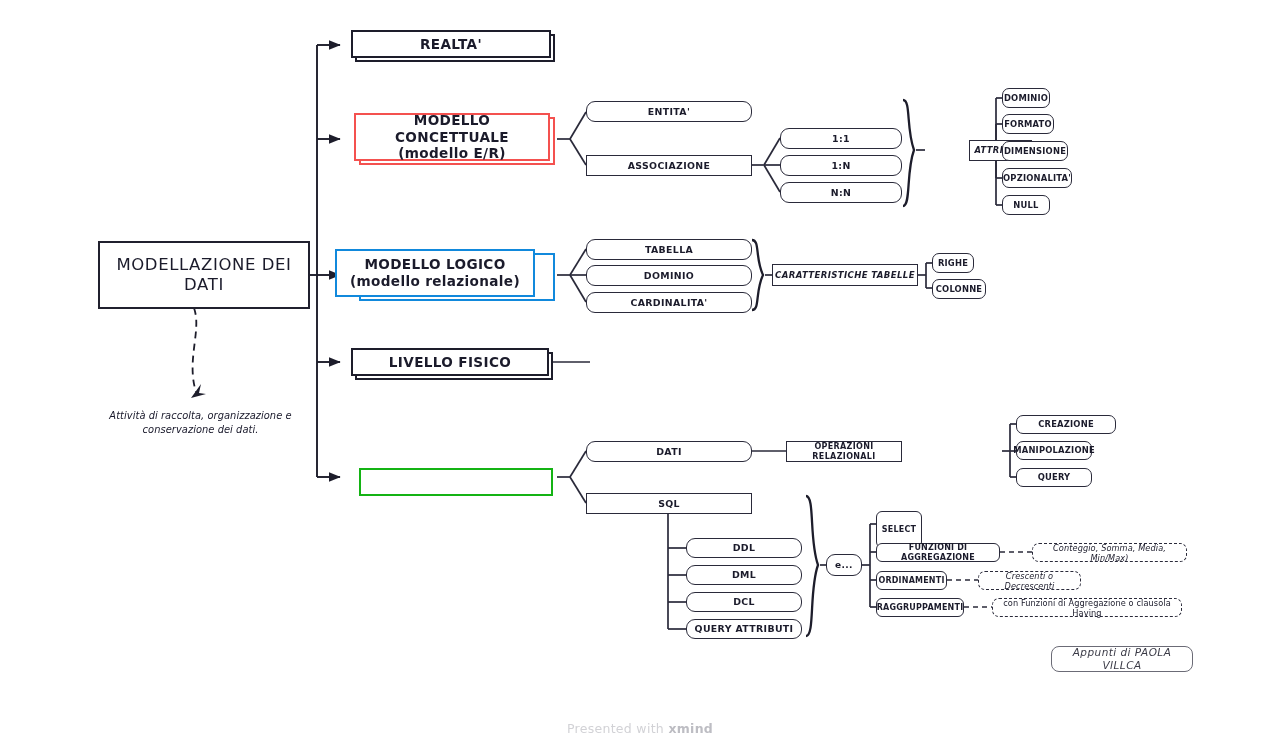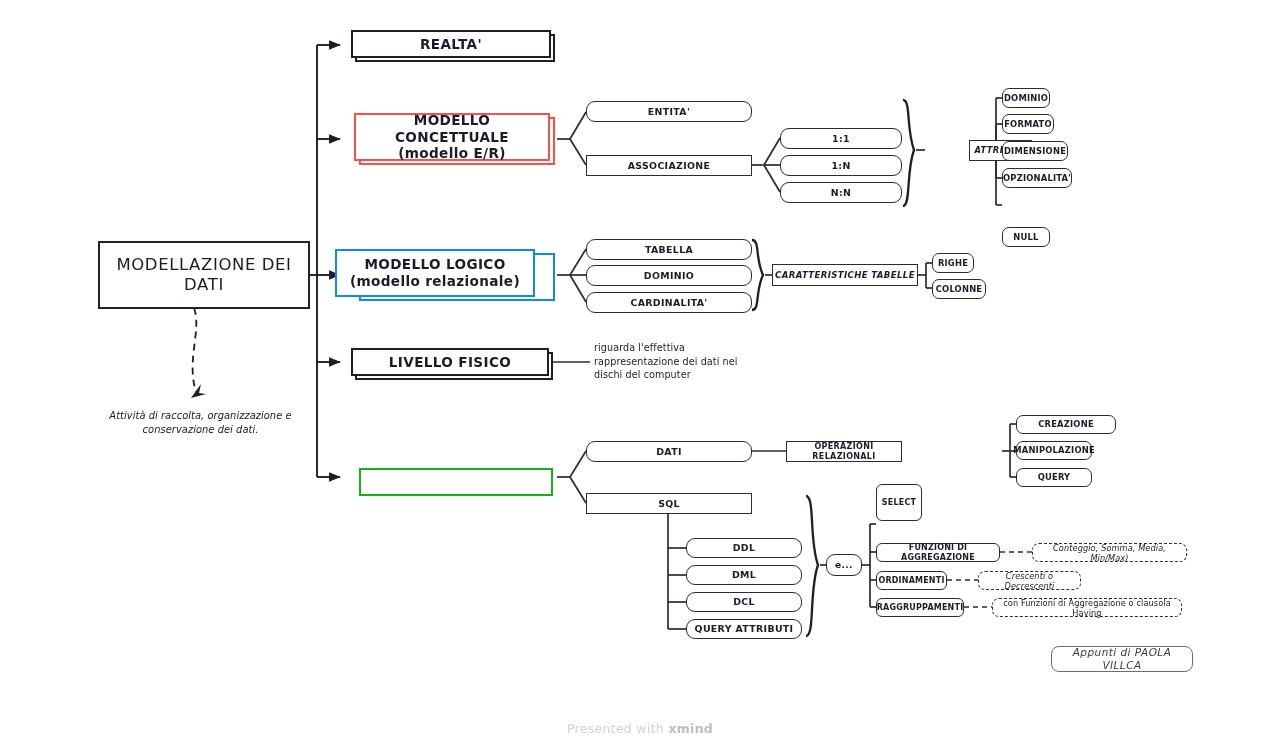--- a/index.html
+++ b/index.html
@@ -204,21 +204,21 @@
   </div>
   <div class="node pill" style="left:1002px;top:114px;width:52px;height:20px;">
     <span>FORMATO</span>
   </div>
   <div class="node pill" style="left:1002px;top:141px;width:66px;height:20px;">
     <span>DIMENSIONE</span>
   </div>
   <div class="node pill" style="left:1002px;top:168px;width:70px;height:20px;">
     <span>OPZIONALITA'</span>
   </div>
-  <div class="node pill" style="left:1002px;top:195px;width:48px;height:20px;margin-top:32px;">
+  <div class="node pill" style="left:1002px;top:195px;width:48px;height:20px;">
     <span>NULL</span>
   </div>
 
   <div class="plate c-blue" style="left:359px;top:253px;width:196px;height:48px;"></div>
   <div class="node main c-blue" style="left:335px;top:249px;width:200px;height:48px;flex-direction:column;">
     <span>MODELLO LOGICO</span>
     <span>(modello relazionale)</span>
   </div>
 
   <div class="node rnd" style="left:586px;top:239px;width:166px;height:21px;">
@@ -238,21 +238,20 @@
     <span>RIGHE</span>
   </div>
   <div class="node pill" style="left:932px;top:279px;width:54px;height:20px;">
     <span>COLONNE</span>
   </div>
 
   <div class="plate c-dark" style="left:355px;top:352px;width:198px;height:28px;"></div>
   <div class="node main c-dark" style="left:351px;top:348px;width:198px;height:28px;">
     <span>LIVELLO FISICO</span>
   </div>
-  <div class="freetext" style="left:594px;top:341px;width:152px;">riguarda l'effettiva rappresentazione dei dati nei dischi del computer</div>
 
   <div class="plate c-green" style="left:359px;top:468px;width:194px;height:28px;"></div>
 
   <div class="node rnd" style="left:586px;top:441px;width:166px;height:21px;text-align:right;">
     <span>DATI</span>
   </div>
   <div class="node rect" style="left:786px;top:441px;width:116px;height:21px;font-size:8px;">
     <span>OPERAZIONI RELAZIONALI</span>
   </div>
   <div class="node pill" style="left:1016px;top:415px;width:100px;height:19px;">
@@ -278,21 +277,21 @@
     <span>DCL</span>
   </div>
   <div class="node rnd" style="left:686px;top:619px;width:116px;height:20px;">
     <span>QUERY ATTRIBUTI</span>
   </div>
 
   <div class="node rnd" style="left:826px;top:554px;width:36px;height:22px;font-size:9px;">
     <span>e...</span>
   </div>
 
-  <div class="node sm" style="left:876px;top:484px;width:46px;height:37px;">
+  <div class="node sm" style="left:876px;top:511px;width:46px;height:37px;">
     <span>SELECT</span>
   </div>
   <div class="node sm" style="left:876px;top:543px;width:124px;height:19px;">
     <span>FUNZIONI DI AGGREGAZIONE</span>
   </div>
   <div class="node sm" style="left:876px;top:571px;width:71px;height:19px;">
     <span>ORDINAMENTI</span>
   </div>
   <div class="node sm" style="left:876px;top:598px;width:88px;height:19px;">
     <span>RAGGRUPPAMENTI</span>

